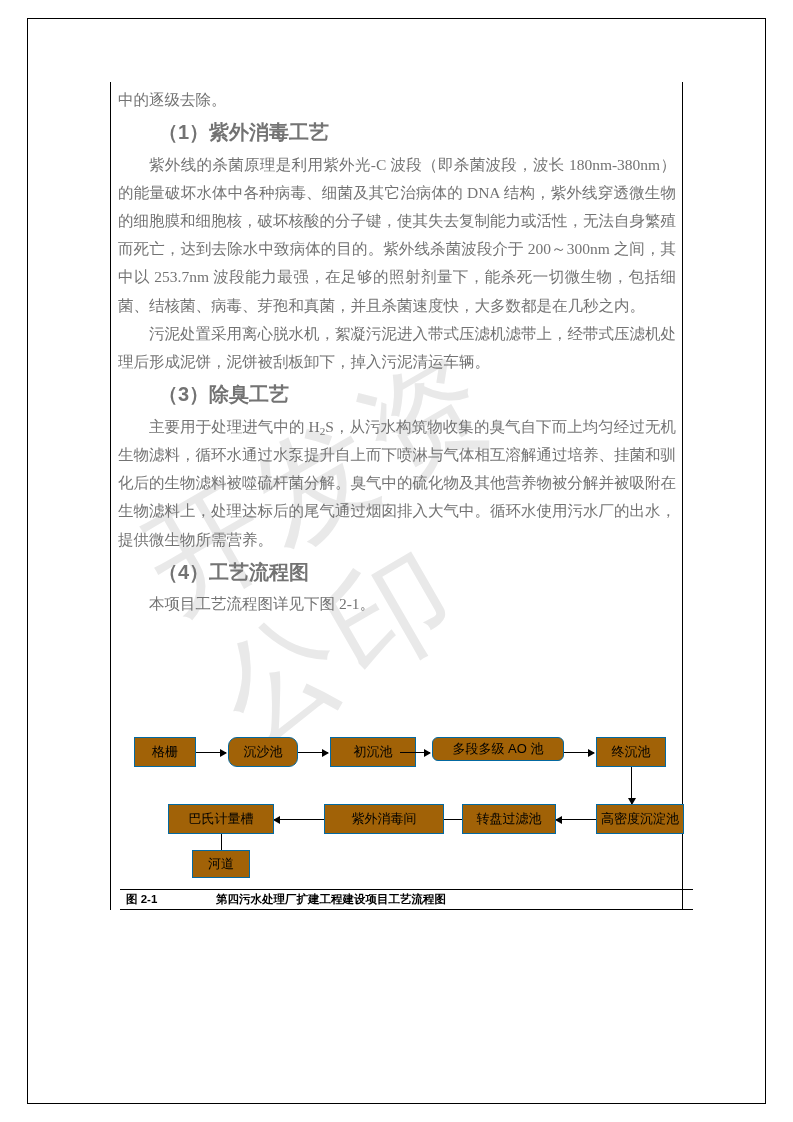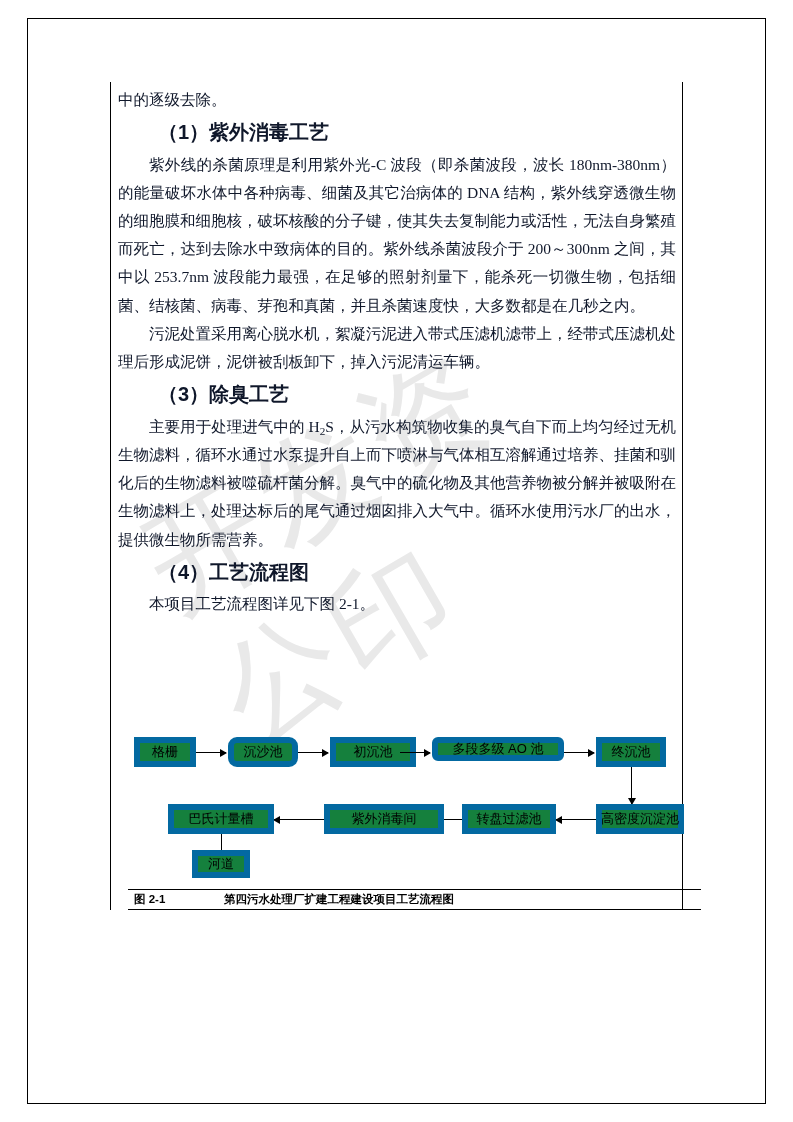--- a/index.html
+++ b/index.html
@@ -51,21 +51,21 @@
     user-select: none;
   }
   .body-text {
     position: absolute;
     left: 118px;
     top: 86px;
     width: 558px;
     z-index: 2;
     font-size: 15.5px;
     line-height: 1.82;
-    color: #0f172a;
+    color: #737373;
     text-align: justify;
     text-justify: inter-ideograph;
   }
   .para {
     margin: 0;
     padding: 0;
   }
   .indent {
     text-indent: 2em;
   }
@@ -82,22 +82,22 @@
   .flow {
     position: absolute;
     left: 118px;
     top: 727px;
     width: 560px;
     height: 160px;
     z-index: 2;
   }
   .node {
     position: absolute;
-    border: 6px solid #0369a1;
-    background: #15803d;
+    border: 1px solid #0369a1;
+    background: #a16207;
     font-family: "Liberation Sans", sans-serif;
     font-size: 13px;
     color: #000000;
     display: flex;
     align-items: center;
     justify-content: center;
     box-sizing: border-box;
     white-space: nowrap;
   }
   .arrow {
@@ -132,21 +132,21 @@
     left: -4px;
     top: auto;
     bottom: -1px;
     border-left: 4px solid transparent;
     border-right: 4px solid transparent;
     border-top: 7px solid #000000;
     border-bottom: none;
   }
   .fig-caption-row {
     position: absolute;
-    left: 128px;
+    left: 120px;
     top: 889px;
     width: 573px;
     height: 21px;
     border-top: 1px solid #000000;
     border-bottom: 1px solid #000000;
     box-sizing: border-box;
     display: flex;
     align-items: center;
     font-family: "Liberation Sans", sans-serif;
     font-weight: bold;

